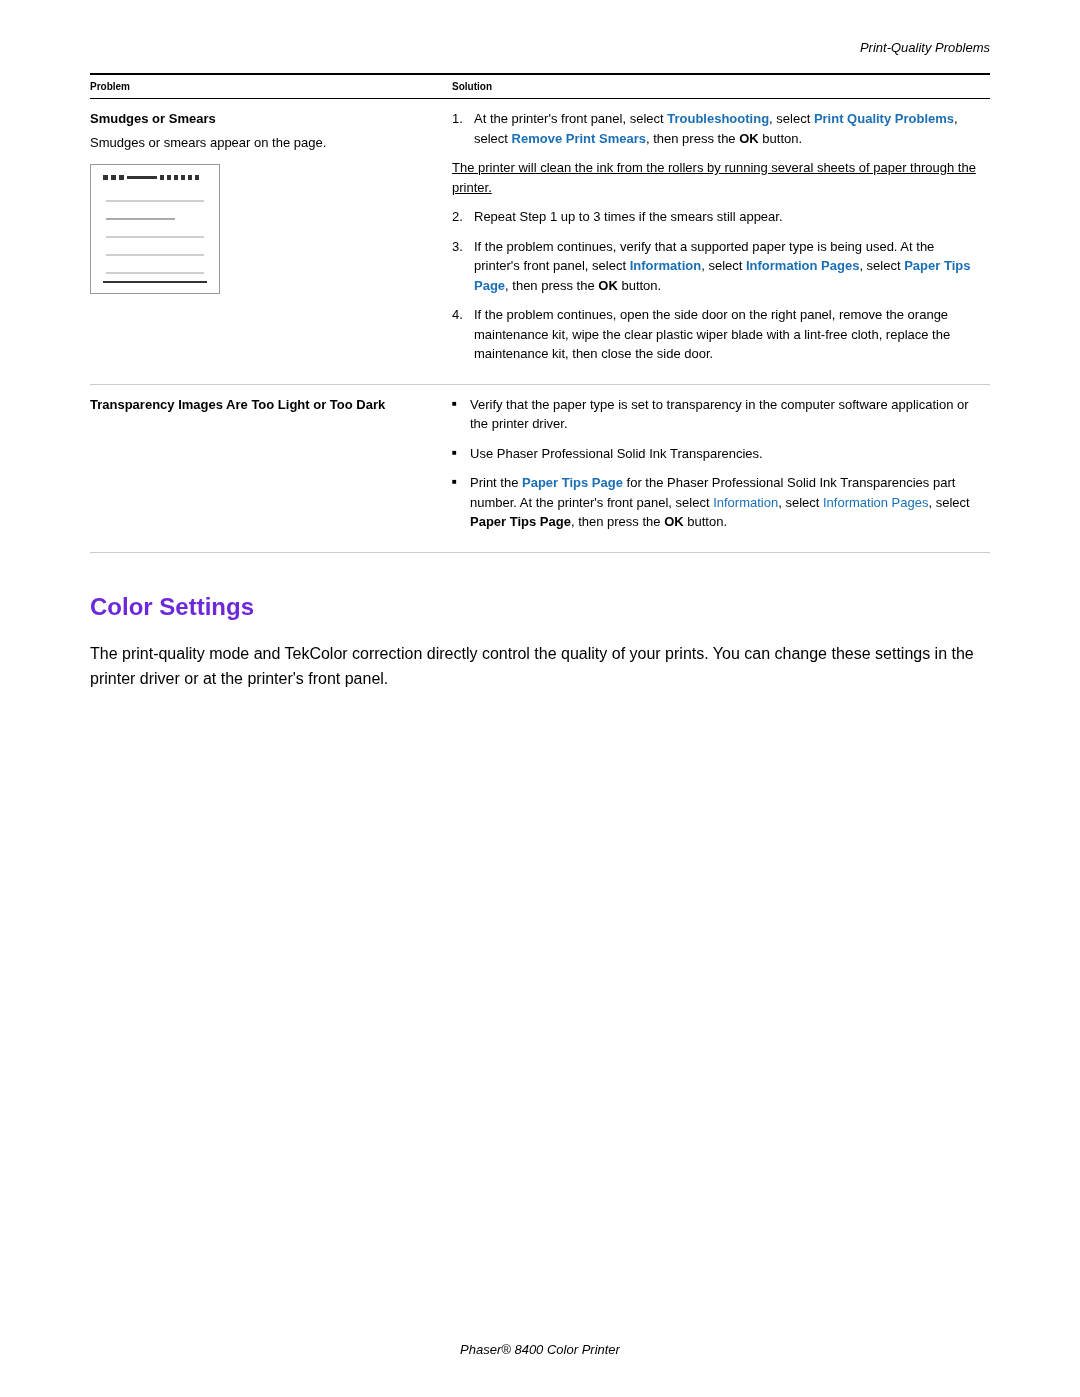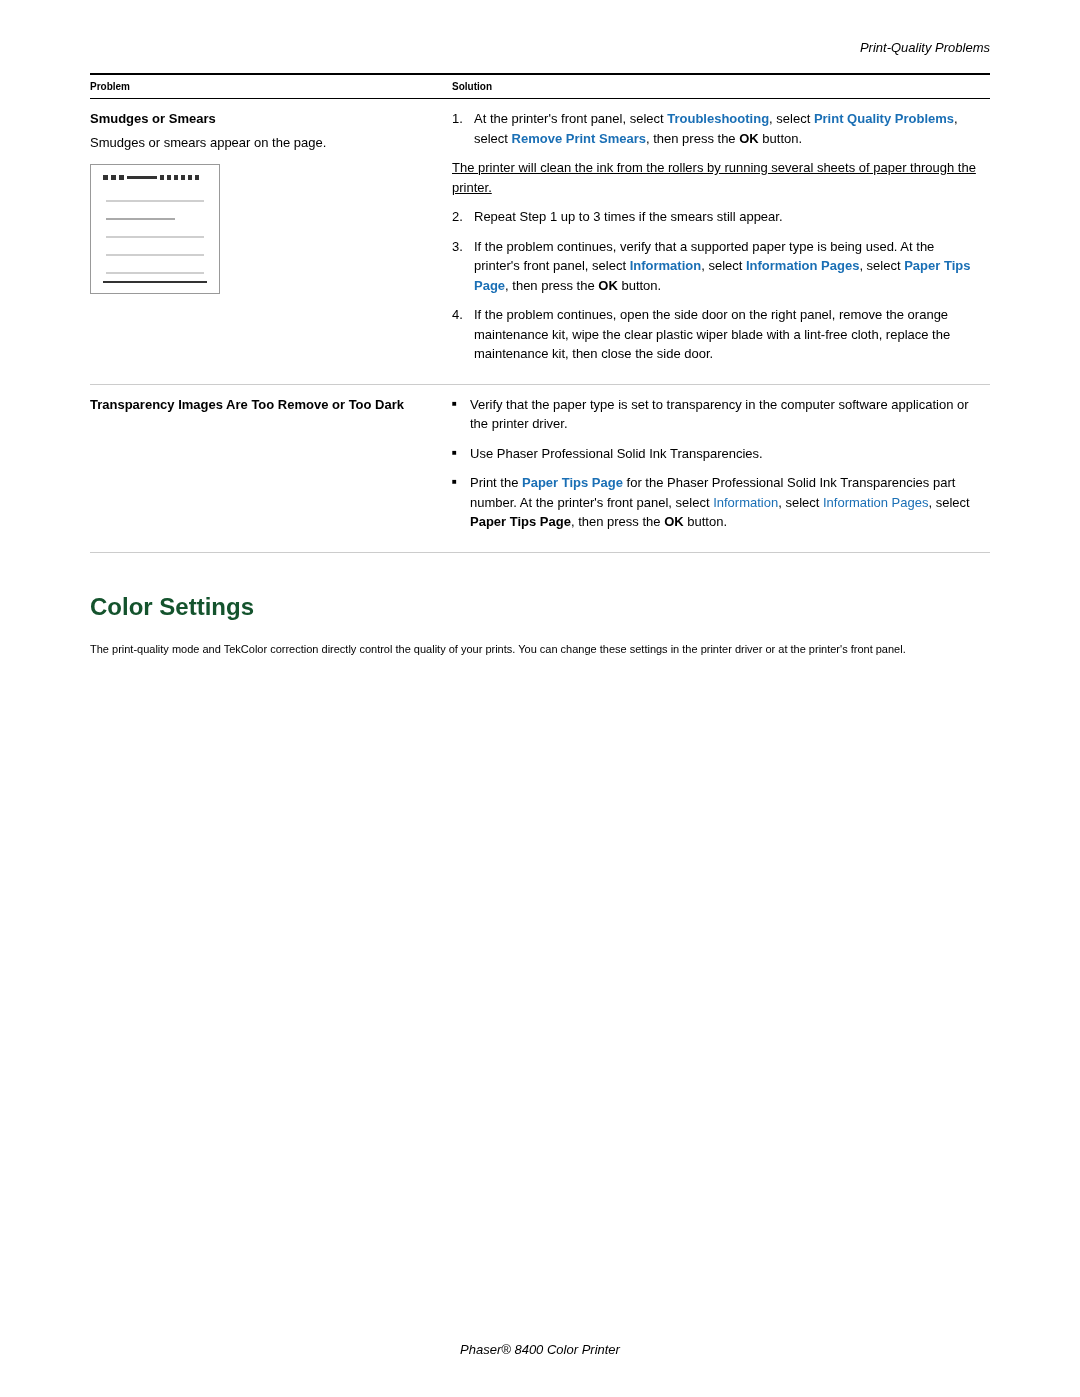--- a/index.html
+++ b/index.html
@@ -107,25 +107,25 @@
       position: absolute;
       left: 0;
       font-size: 8px;
       top: 3px;
       color: #000;
     }
     
     .color-settings-title {
       font-size: 24px;
       font-weight: bold;
-      color: #14532d;
+      color: #6d28d9;
       margin-bottom: 20px;
     }
     .color-settings-body {
-      font-size: 11px;
+      font-size: 16px;
       line-height: 1.6;
       margin-bottom: 18px;
     }
     
     .page-footer {
       position: absolute;
       bottom: 40px;
       left: 0;
       right: 0;
       text-align: center;
@@ -205,21 +205,21 @@
             <li style="padding-left:22px;position:relative;margin-bottom:10px;line-height:1.5;">
               <span style="position:absolute;left:0;">4.</span>
               If the problem continues, open the side door on the right panel, remove the orange maintenance kit, wipe the clear plastic wiper blade with a lint-free cloth, replace the maintenance kit, then close the side door.
             </li>
           </ol>
         </td>
       </tr>
 
       <tr>
         <td class="problem-col">
-          <div class="problem-title">Transparency Images Are Too Remove or Too Dark</div>
+          <div class="problem-title">Transparency Images Are Too Light or Too Dark</div>
         </td>
         <td class="solution-col">
           <ul class="bullet-list">
             <li>
               Verify that the paper type is set to transparency in the computer software application or the printer driver.
             </li>
             <li>
               Use Phaser Professional Solid Ink Transparencies.
             </li>
             <li>

